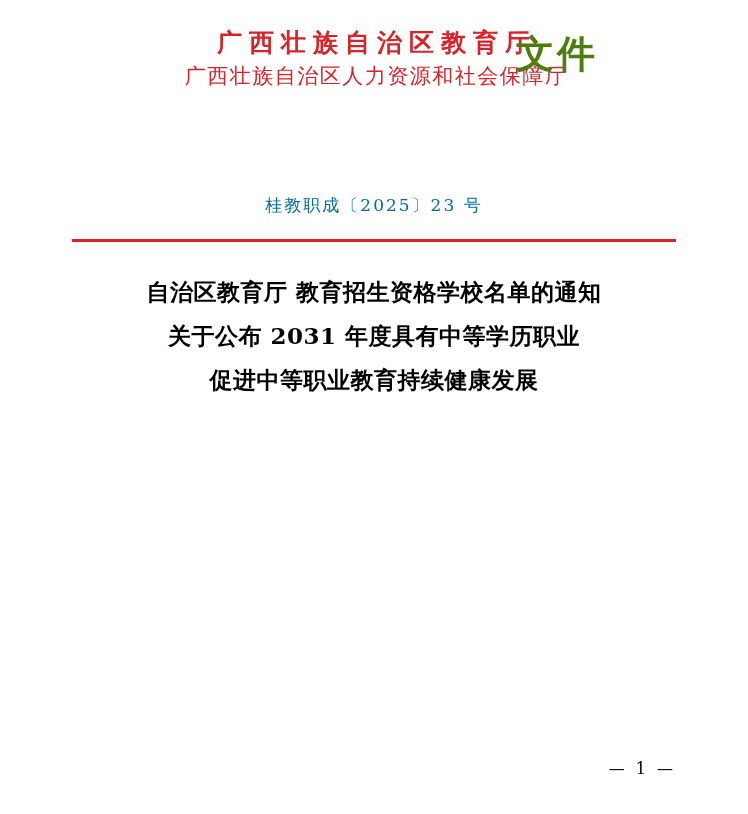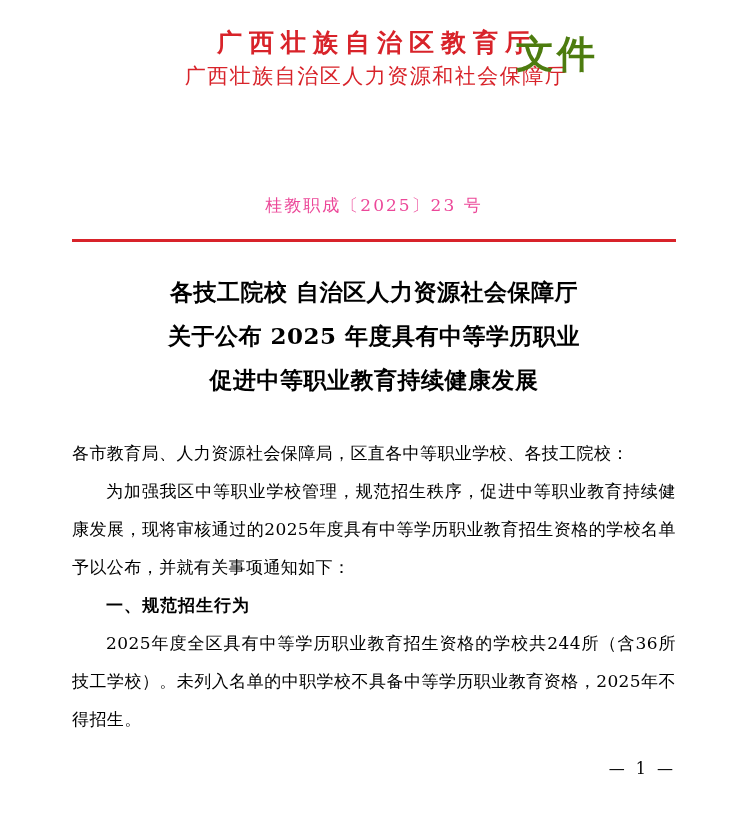--- a/index.html
+++ b/index.html
@@ -62,21 +62,21 @@
     letter-spacing: 3px;
     line-height: 48px;
   }
 
   
   .docnum {
     text-align: center;
     font-size: 17px;
     letter-spacing: 2px;
     margin-top: 56px;
-    color: #ec4899;
+    color: #0369a1;
   }
 
   
   .red-rule {
     margin-top: 22px;
     height: 2.5px;
     background: #d8232a;
     width: 100%;
   }
 
@@ -127,27 +127,21 @@
       <div class="mast-line2">广西壮族自治区人力资源和社会保障厅</div>
     </div>
     <div class="mast-wenjian">文件</div>
   </div>
 
   <div class="docnum">桂教职成〔2025〕23 号</div>
 
   <div class="red-rule"></div>
 
   <div class="title">
-    <div class="title-line">各技工院校 自治区人力资源社会保障厅</div>
-    <div class="title-line">关于公布 2025 年度具有中等学历职业</div>
+    <div class="title-line">自治区教育厅 教育招生资格学校名单的通知</div>
+    <div class="title-line">关于公布 2031 年度具有中等学历职业</div>
     <div class="title-line">促进中等职业教育持续健康发展</div>
   </div>
 
-  <div class="body-text">
-    <p style="margin:0 0 0 0;">各市教育局、人力资源社会保障局，区直各中等职业学校、各技工院校：</p>
-    <p class="p-indent" style="margin:0;">为加强我区中等职业学校管理，规范招生秩序，促进中等职业教育持续健康发展，现将审核通过的2025年度具有中等学历职业教育招生资格的学校名单予以公布，并就有关事项通知如下：</p>
-    <p class="p-sub" style="margin:0;">一、规范招生行为</p>
-    <p class="p-indent" style="margin:0;">2025年度全区具有中等学历职业教育招生资格的学校共244所（含36所技工学校）。未列入名单的中职学校不具备中等学历职业教育资格，2025年不得招生。</p>
-  </div>
 
   <div class="footer">— 1 —</div>
 
 </div>
 
 </body></html>

